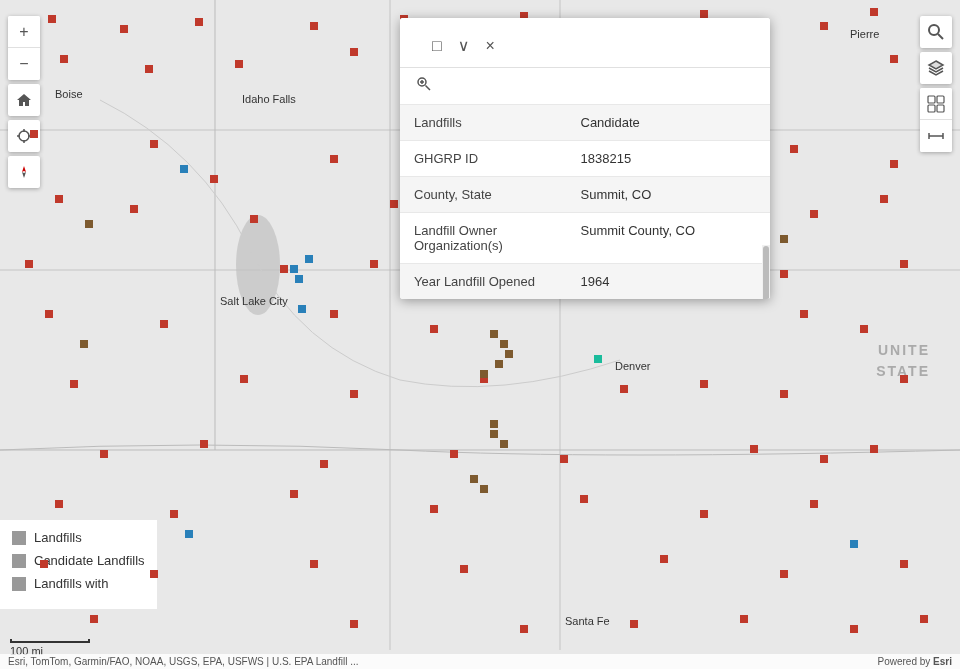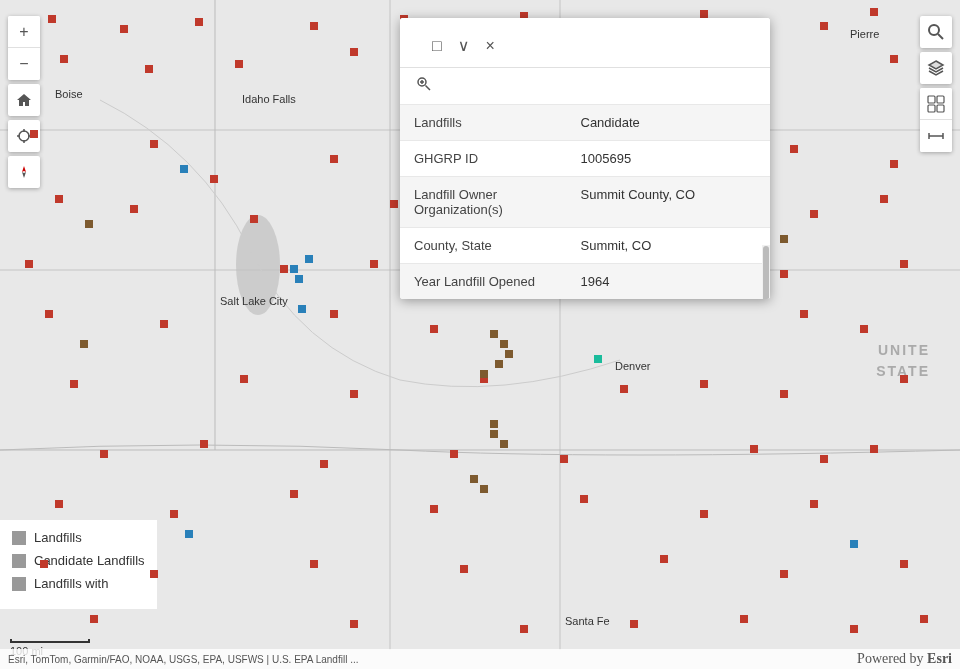--- a/index.html
+++ b/index.html
@@ -269,23 +269,22 @@
       font-size: 14px;
       color: #aaa;
       letter-spacing: 2px;
       font-weight: 600;
       text-align: right;
       line-height: 1.5;
     }
 
     
     #powered-by {
-      font-size: 14px;
+      font-size: 10px;
       color: #555;
-      font-family: Liberation Serif, serif;
     }
   </style>
 </head>
 <body>
 
 <div id="map-container">
 
   <svg id="map-svg" xmlns="http://www.w3.org/2000/svg">
 
     <line x1="215" y1="0" x2="215" y2="450" stroke="#bbb" stroke-width="1"></line>
@@ -393,29 +392,29 @@
     </div>
     <div style="position:relative; overflow:hidden; max-height:210px;">
       <table id="popup-table">
         <tbody id="popup-tbody">
             <tr>
               <td>Landfills</td>
               <td>Candidate</td>
             </tr>
             <tr>
               <td>GHGRP ID</td>
-              <td>1005695</td>
+              <td>1838215</td>
+            </tr>
+            <tr>
+              <td>County, State</td>
+              <td>Summit, CO</td>
             </tr>
             <tr>
               <td>Landfill Owner<br>Organization(s)</td>
               <td>Summit County, CO</td>
-            </tr>
-            <tr>
-              <td>County, State</td>
-              <td>Summit, CO</td>
             </tr>
             <tr>
               <td>Year Landfill Opened</td>
               <td>1964</td>
             </tr>
           </tbody>
       </table>
       <div id="popup-scrollbar">
         <div id="popup-scrollbar-thumb"></div>
       </div>

